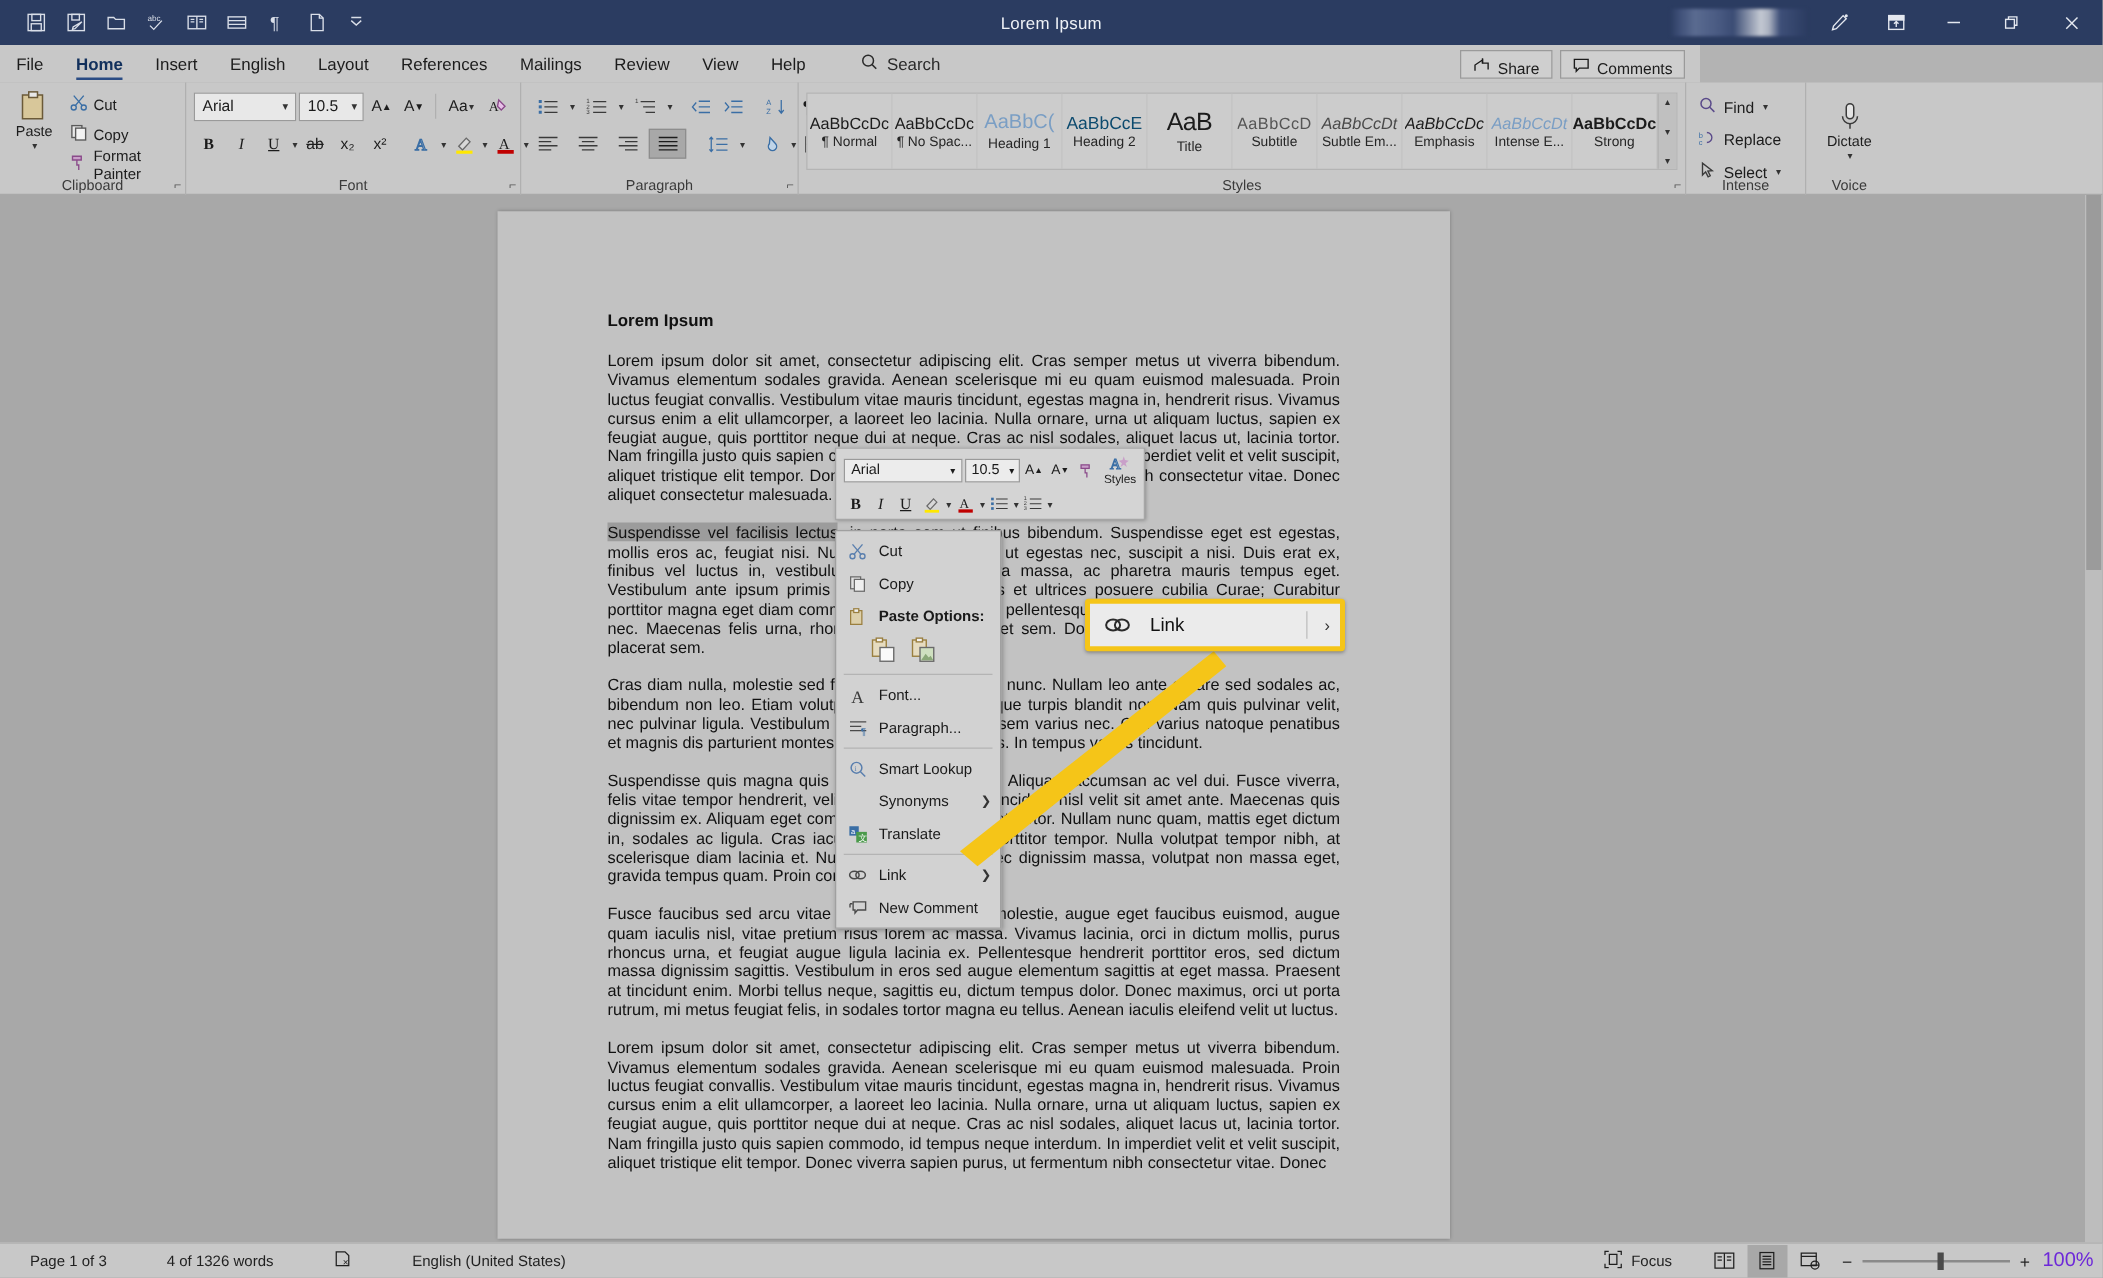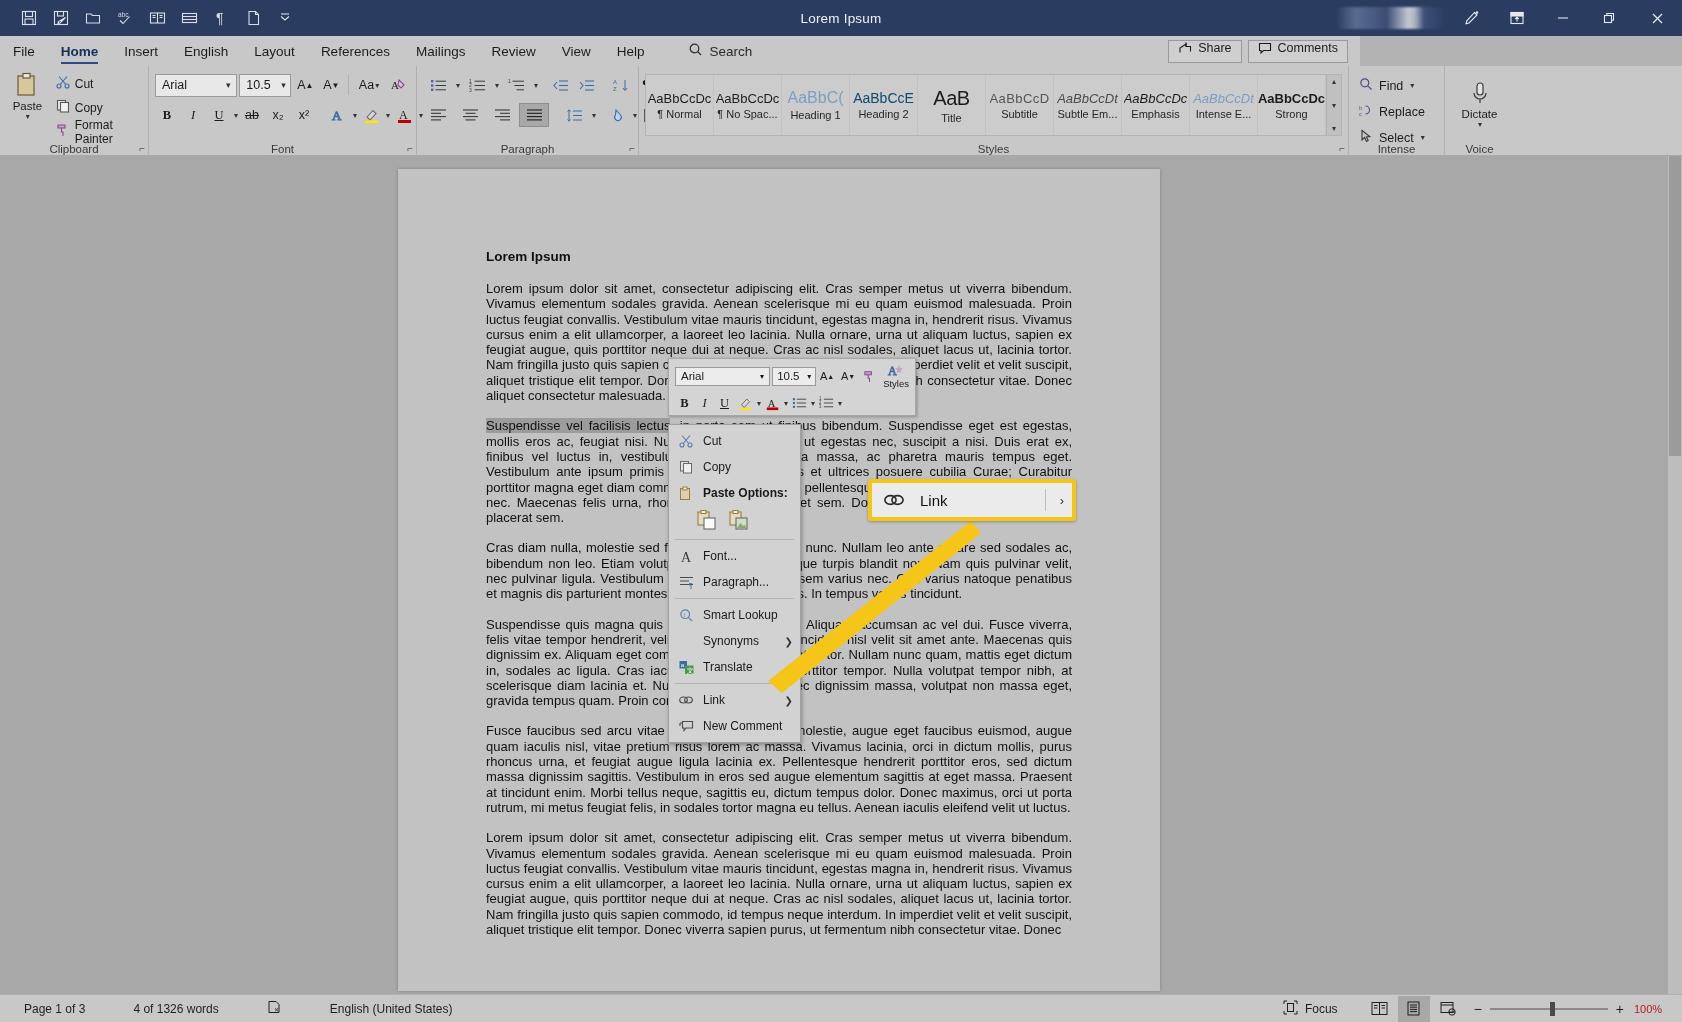--- a/index.html
+++ b/index.html
@@ -65,21 +65,21 @@
     height: 2.5px; background: #2b4c84;
   }
   .search-box {
     display: flex; align-items: center; gap: 7px;
     margin-left: 30px; color: #2a2a2a; font-size: 13.5px;
   }
   .tabstrip-right {
     margin-left: auto; display: flex; align-items: center; gap: 6px; padding-right: 12px;
   }
   .chip {
-    display: flex; align-items: flex-start; gap: 6px;
+    display: flex; align-items: flex-end; gap: 6px;
     border: 1px solid #9a9a9a; background: #cfcfcf;
     height: 23px; padding: 0 9px; font-size: 12.5px; color: #1c1c1c;
   }
 
   
   .ribbon {
     position: absolute; top: 66px; left: 0; width: 1682px; height: 90px;
     background: #c8c8c8;
     border-bottom: 1px solid #a9a9a9;
     display: flex;
@@ -259,21 +259,21 @@
   .view-btn {
     width: 32px; height: 26px;
     display: flex; align-items: center; justify-content: center;
   }
   .view-btn.active { background: #a8a8a8; }
   .zoom-slider {
     display: flex; align-items: center; gap: 8px; margin: 0 8px;
   }
   .track { width: 118px; height: 2px; background: #8a8a8a; position: relative; }
   .knob { position: absolute; left: 60px; top: -6px; width: 5px; height: 14px; background: #4a4a4a; }
-  .zoom-pct { font-size: 11px; color: #b91c1c; width: 34px; text-align: left; }
+  .zoom-pct { font-size: 16px; color: #6d28d9; width: 34px; text-align: center; }
 </style>
 </head>
 <body>
 
 <div class="titlebar">
   <div class="qat">
     <div class="qat-btn">
       <svg width="16" height="16" viewBox="0 0 16 16" fill="none" stroke="currentColor" stroke-width="1.1">
         <rect x="1.5" y="1.5" width="13" height="13"></rect>
           <rect x="4.5" y="1.5" width="7" height="5"></rect>

